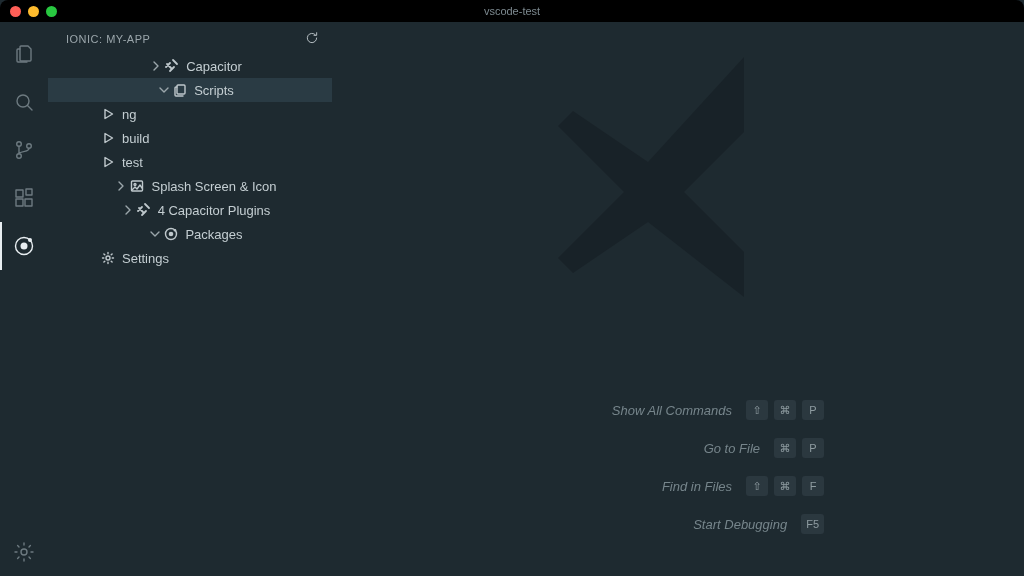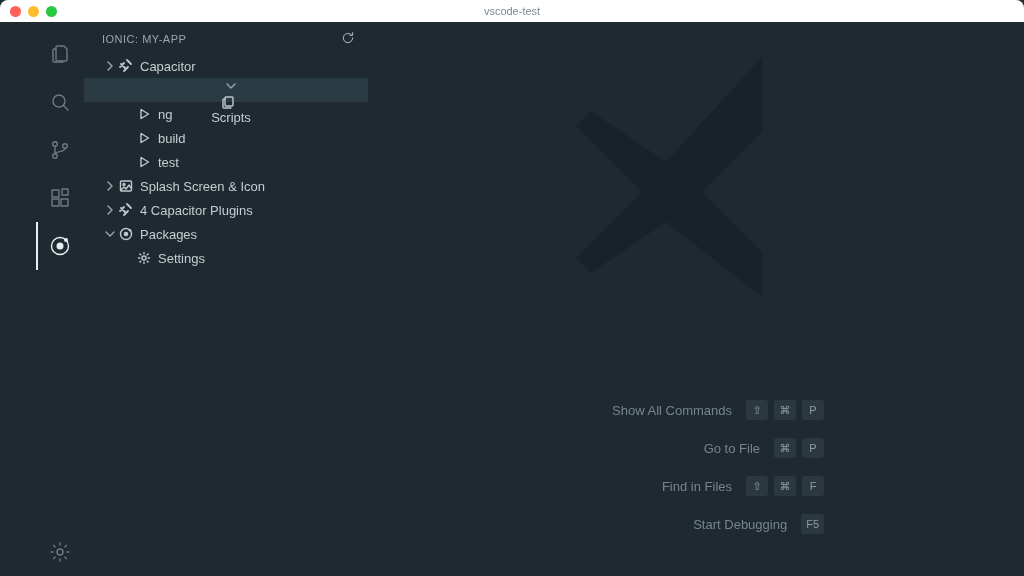--- a/index.html
+++ b/index.html
@@ -1,63 +1,63 @@
 <!DOCTYPE html>
 <html><head>
 <meta charset="utf-8">
 <style>
   * { box-sizing: border-box; margin: 0; padding: 0; }
   html, body { width: 1024px; height: 576px; overflow: hidden; font-family: -apple-system, BlinkMacSystemFont, "Segoe UI", sans-serif; }
   body { background: #1e2a30; color: #aeb8bc; display: flex; flex-direction: column; }
 
   
-  .titlebar { height: 22px; background: #ffffff; display: flex; align-items: center; position: relative; border-top-left-radius: 8px; border-top-right-radius: 8px; }
+  .titlebar { height: 22px; background: #000000; display: flex; align-items: center; position: relative; border-top-left-radius: 8px; border-top-right-radius: 8px; }
   .traffic { display: flex; gap: 7px; margin-left: 10px; }
   .dot { width: 11px; height: 11px; border-radius: 50%; }
   .dot.red { background: #ff5f57; }
   .dot.yellow { background: #febc2e; }
   .dot.green { background: #28c840; }
   .title-text { position: absolute; left: 0; right: 0; text-align: center; font-size: 11px; color: #7d8a90; pointer-events: none; }
 
-  .main { flex: 1; display: flex; min-height: 0; padding-left: 36px; }
+  .main { flex: 1; display: flex; min-height: 0; }
 
   
   .activitybar { width: 48px; background: #1e2a30; display: flex; flex-direction: column; align-items: center; padding-top: 8px; justify-content: space-between; }
   .activity-top, .activity-bottom { display: flex; flex-direction: column; align-items: center; gap: 0; width: 100%; }
   .act-item { width: 48px; height: 48px; display: flex; align-items: center; justify-content: center; color: #6d7a80; cursor: pointer; position: relative; }
   .act-item.active { color: #e8eef1; }
   .act-item.active::before { content: ""; position: absolute; left: 0; top: 0; bottom: 0; width: 2px; background: #e8eef1; }
   .act-item svg { width: 24px; height: 24px; }
 
   
   .sidepanel { width: 284px; background: #1e2a30; display: flex; flex-direction: column; font-size: 13px; color: #bfc8cc; }
   .panel-header { display: flex; align-items: center; justify-content: space-between; padding: 8px 12px 6px 18px; font-size: 11px; letter-spacing: 0.5px; color: #9ba6ab; }
   .refresh { color: #bfc8cc; cursor: pointer; }
   .refresh svg { width: 16px; height: 16px; }
 
   .tree { flex: 1; overflow: hidden; }
   .row { display: flex; align-items: center; height: 24px; padding-right: 8px; cursor: pointer; white-space: nowrap; }
-  .row.selected { background: #2a3b44; flex-direction: column; }
+  .row.selected { background: #2a3b44; }
   .chevron { width: 16px; height: 16px; display: inline-flex; align-items: center; justify-content: center; color: #9ba6ab; flex-shrink: 0; }
   .icon { width: 16px; height: 16px; display: inline-flex; align-items: center; justify-content: center; margin-right: 6px; flex-shrink: 0; color: #bfc8cc; }
   .icon.yellow { color: #e5c07b; }
   .label { color: #c4ced2; }
 
-  .ind0 { padding-left: 18px; }
+  .ind0 { padding-left: 18px; justify-content: center; }
   .ind1 { padding-left: 36px; }
   .indspacer { display:inline-block; width:16px; flex-shrink:0; }
 
   
   .editor { flex: 1; position: relative; background: #1e2a30; display: flex; align-items: center; justify-content: center; }
   .watermark { position: absolute; top: 5px; left: 50%; transform: translateX(-50%); opacity: 0.85; }
   .watermark svg { width: 300px; height: 300px; }
 
   .shortcuts { position: absolute; right: 200px; top: 378px; display: flex; flex-direction: column; gap: 18px; align-items: flex-end; }
   .sc-row { display: flex; align-items: center; gap: 14px; }
-  .sc-label { font-size: 13px; color: #76858b; text-align: right; }
+  .sc-label { font-size: 13px; color: #76858b; text-align: right; font-style: italic; }
   .keys { display: flex; gap: 6px; }
   .key { min-width: 22px; height: 20px; padding: 0 5px; background: #2b383f; border-radius: 3px; font-size: 11px; color: #8f9ca1; display: inline-flex; align-items: center; justify-content: center; }
 
   svg { fill: none; stroke: currentColor; stroke-width: 1.4; stroke-linecap: round; stroke-linejoin: round; }
 </style>
 </head>
 <body>
 
 <div class="titlebar">
   <div class="traffic">

